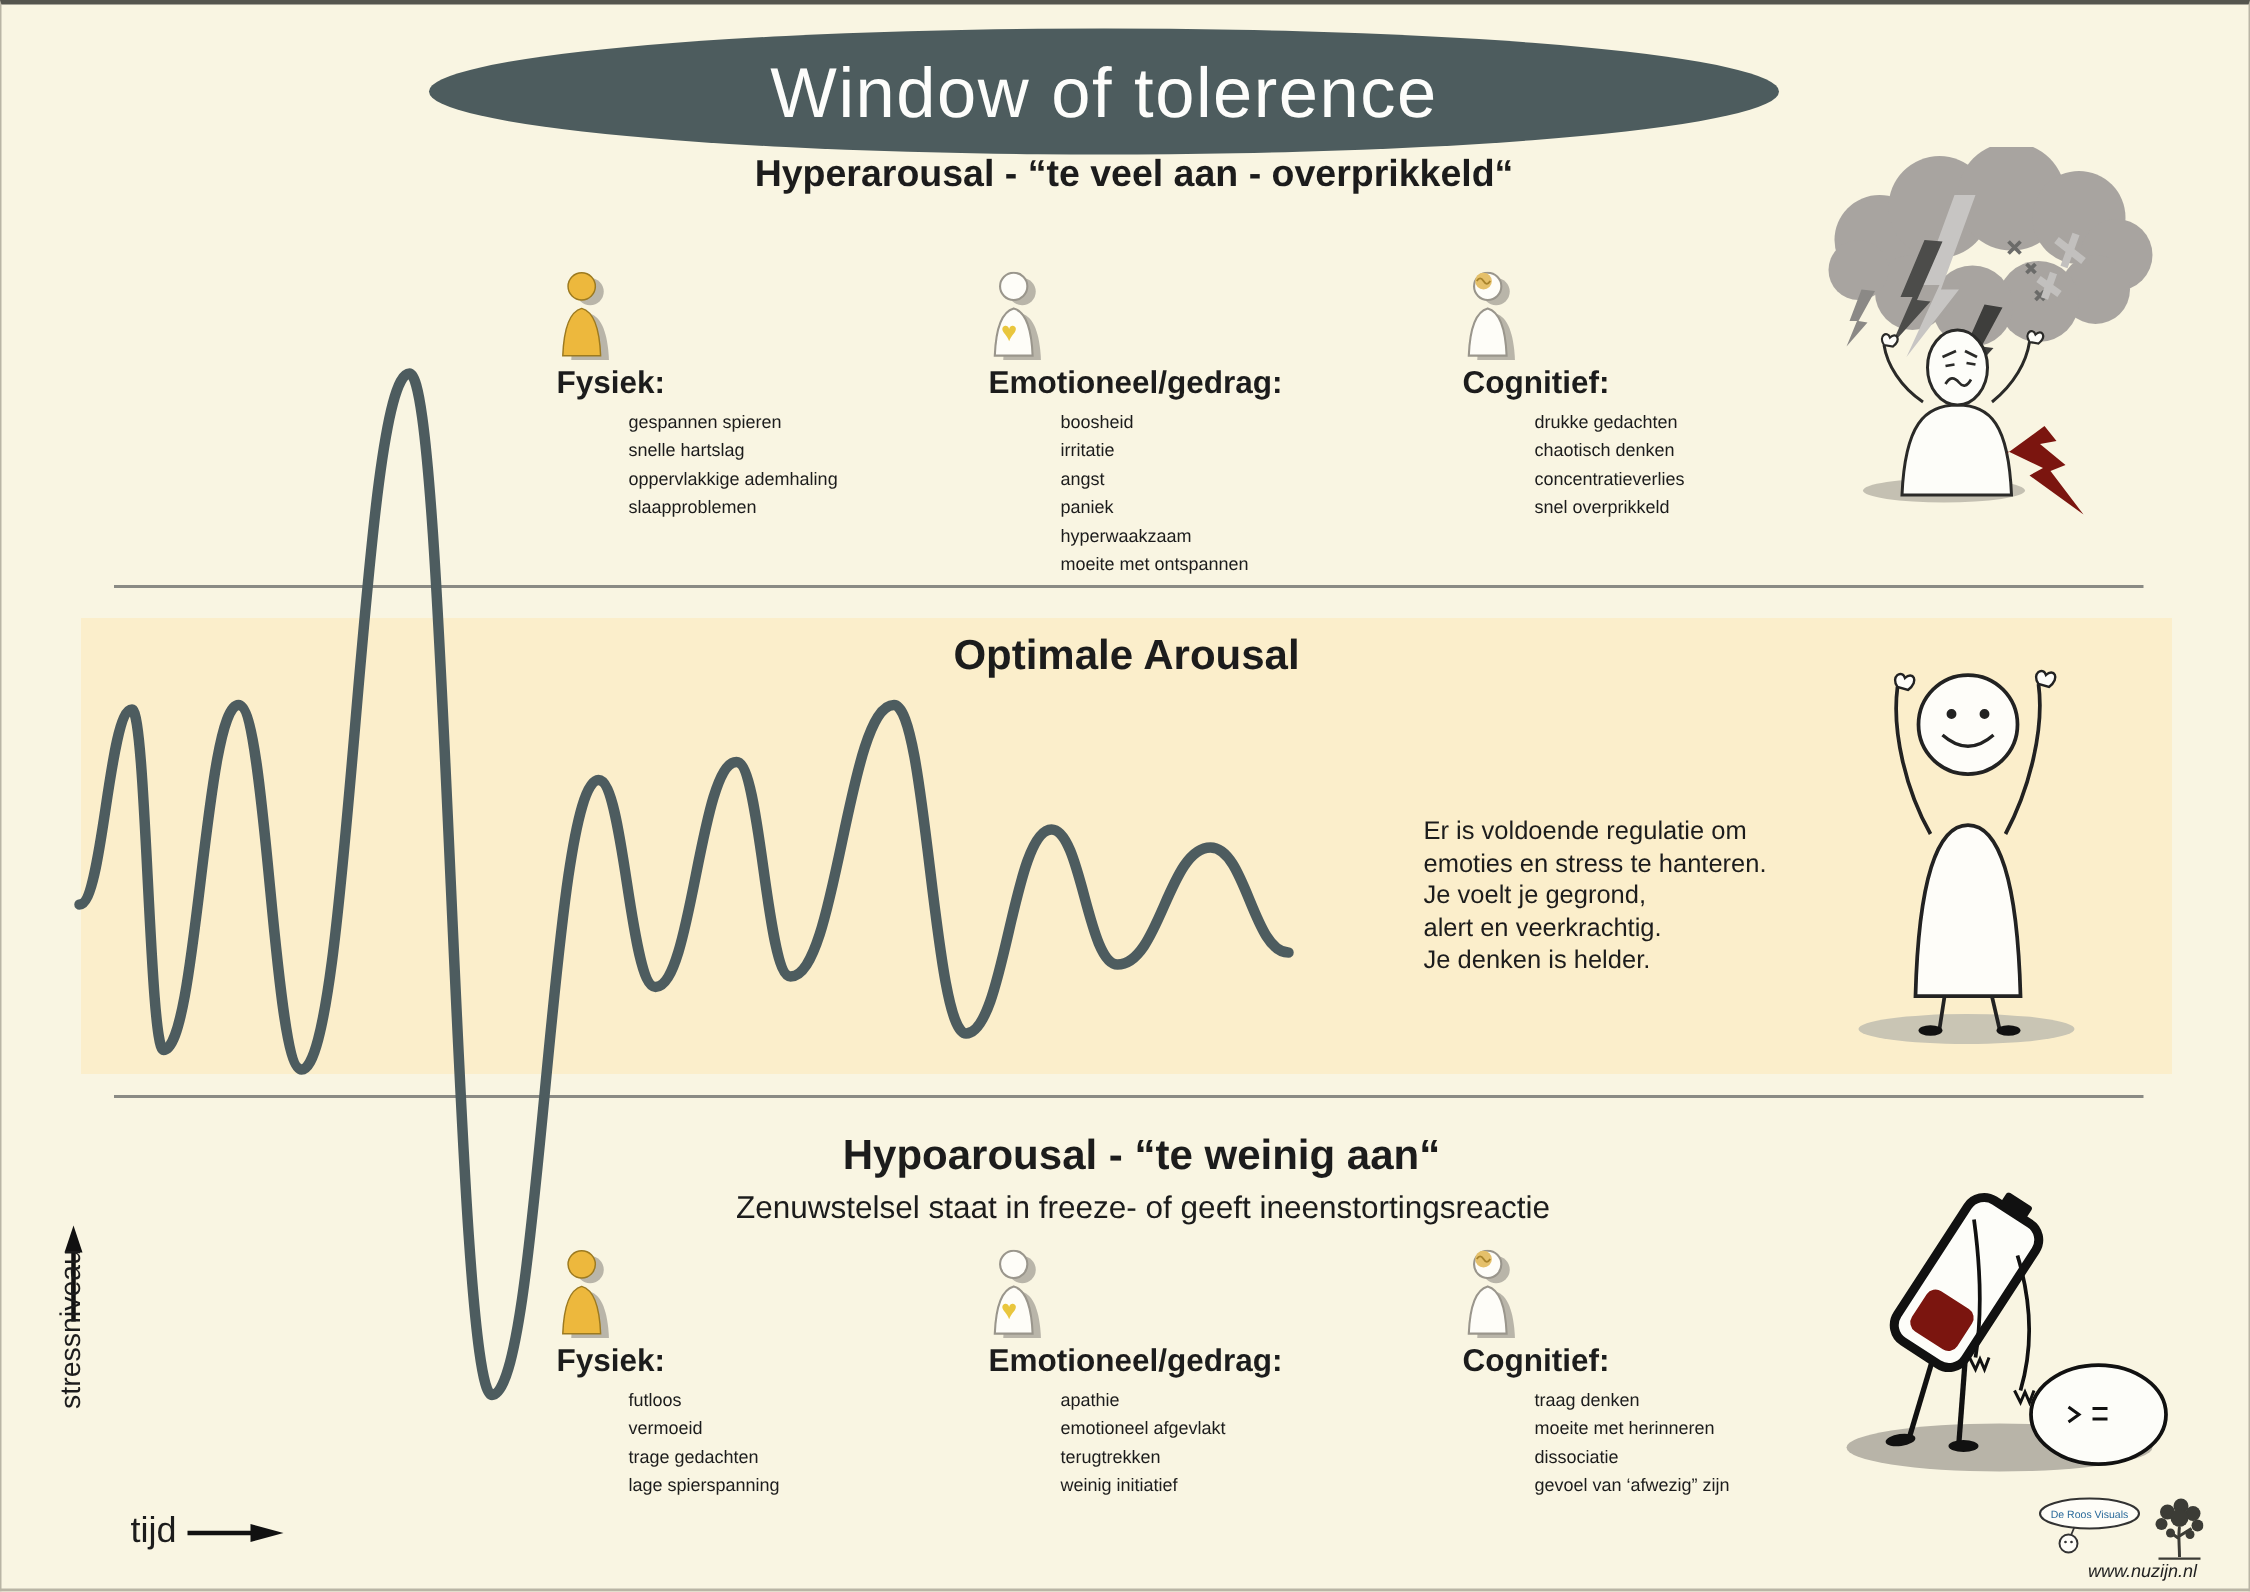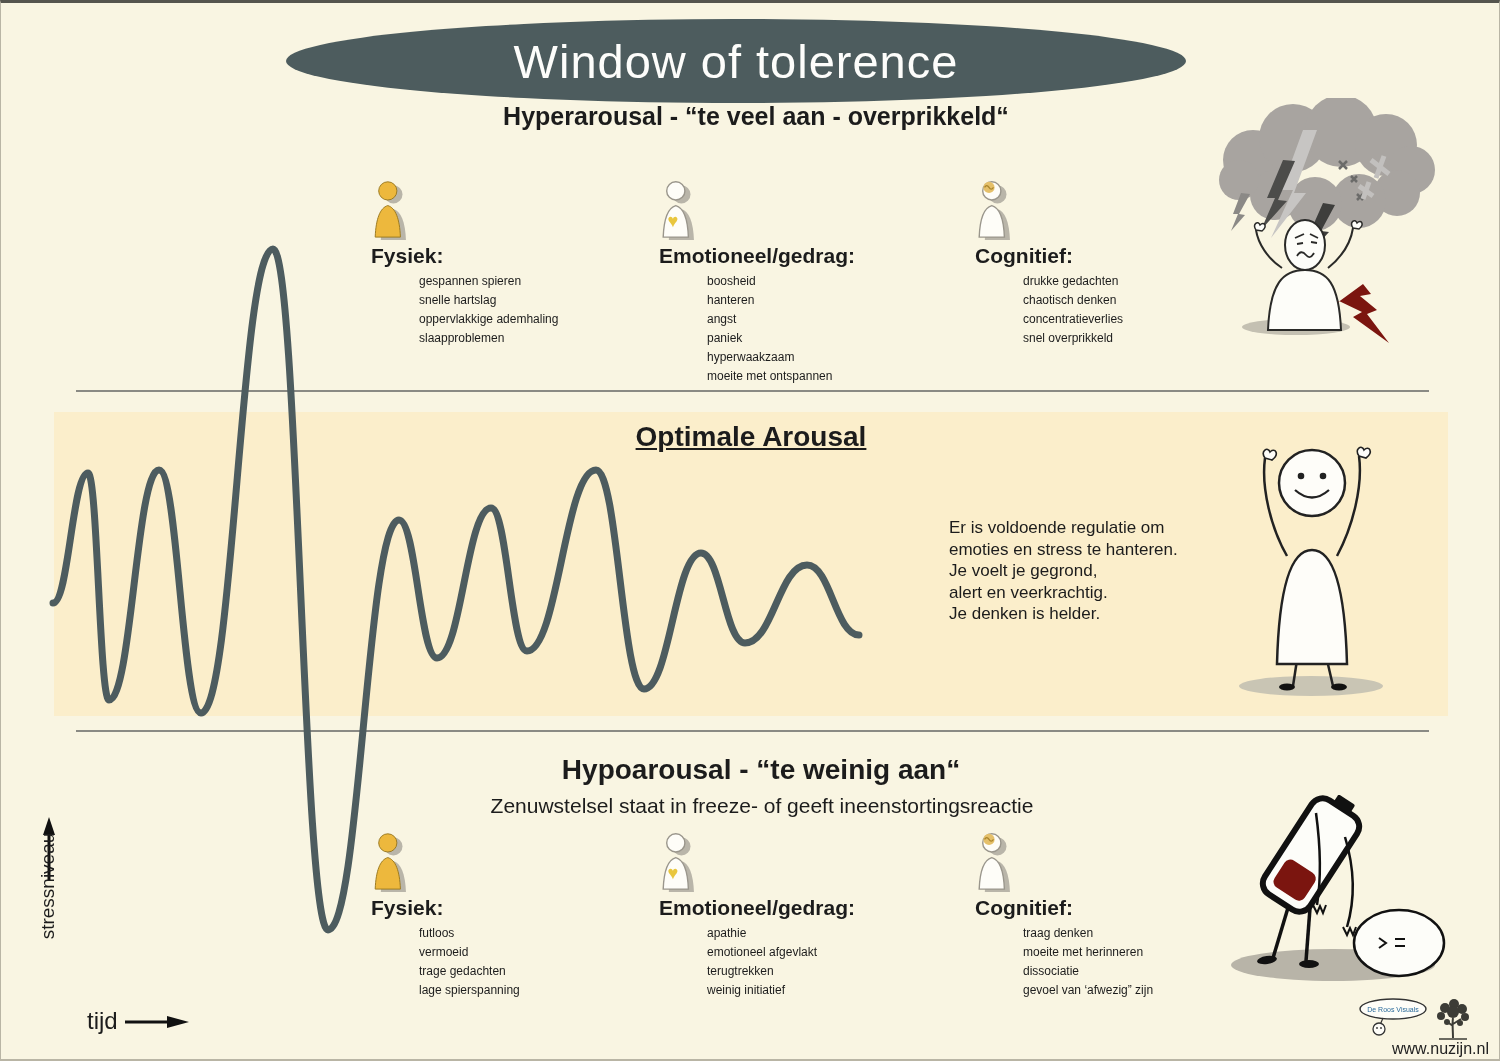--- a/index.html
+++ b/index.html
@@ -16,28 +16,28 @@
   .title-oval{
     position:absolute;left:285px;top:16px;width:900px;height:84px;border-radius:50%;
     background:#4d5c5e;display:flex;align-items:center;justify-content:center;
   }
   .title-oval span{color:#fdfdfb;font-size:47px;letter-spacing:1px;text-align:center;}
   .hyper-heading{position:absolute;left:0;top:99px;width:1510px;text-align:center;font-size:25px;font-weight:bold;}
   .col{position:absolute;width:300px;}
   .col .icon{display:block;margin-bottom:4px;}
   .col-header{font-size:21px;font-weight:bold;margin-bottom:4px;}
   .col-item{font-size:12px;line-height:19px;margin-left:48px;}
-  .optimal-heading{position:absolute;left:0;top:418px;width:1500px;text-align:center;font-size:28px;font-weight:bold;text-decoration:underline;}
-  .optimal-desc{position:absolute;left:948px;top:514px;width:280px;font-size:17px;line-height:21.5px;}
+  .optimal-heading{position:absolute;left:0;top:418px;width:1500px;text-align:center;font-size:28px;font-weight:bold;}
+  .optimal-desc{position:absolute;left:948px;top:540px;width:280px;font-size:17px;line-height:21.5px;}
   .hypo-heading{position:absolute;left:0;top:751px;width:1520px;text-align:center;font-size:28px;font-weight:bold;}
   .hypo-sub{position:absolute;left:0;top:791px;width:1522px;text-align:center;font-size:21px;}
   .y-axis-label{position:absolute;left:-14px;top:872px;width:122px;text-align:center;
     font-size:19px;transform:rotate(-90deg);}
   .x-axis-label{position:absolute;left:86px;top:1004px;font-size:24px;}
-  .website{position:absolute;left:1391px;top:1037px;font-size:16px;color:#222;}
+  .website{position:absolute;left:1391px;top:1037px;font-size:12px;color:#222;font-style:italic;}
   .bubble-text{font-size:7px;fill:#2a6a9a;}
 </style>
 </head>
 <body>
 
 <div class="poster">
 
   <div class="band"></div>
 
   <svg class="layer" viewBox="0 0 1500 1061">
@@ -86,21 +86,21 @@
           <path d="M3,40 C3.5,27 6.5,19 12,17.5 C17.5,19 20.5,27 21,40 Z"></path>
         </g>
       <g fill="#fefdf8" stroke="#9a968c" stroke-width="1">
           <circle cx="12" cy="7" r="6.5"></circle>
           <path d="M3,40 C3.5,27 6.5,19 12,17.5 C17.5,19 20.5,27 21,40 Z"></path>
         </g>
       <text x="6" y="33" font-size="13" fill="#e9c63d">♥</text>
     </svg>
     <div class="col-header">Emotioneel/gedrag:</div>
     <div class="col-item">boosheid</div>
-    <div class="col-item">hanteren</div>
+    <div class="col-item">irritatie</div>
     <div class="col-item">angst</div>
     <div class="col-item">paniek</div>
     <div class="col-item">hyperwaakzaam</div>
     <div class="col-item">moeite met ontspannen</div>
   </div>
 
   <div class="col" style="left:974px;top:178px">
     <svg class="icon" width="42" height="59" viewBox="0 0 30 42">
       <g fill="#b9b5a9" transform="translate(4,2.5)">
           <circle cx="12" cy="7" r="6.5"></circle>

